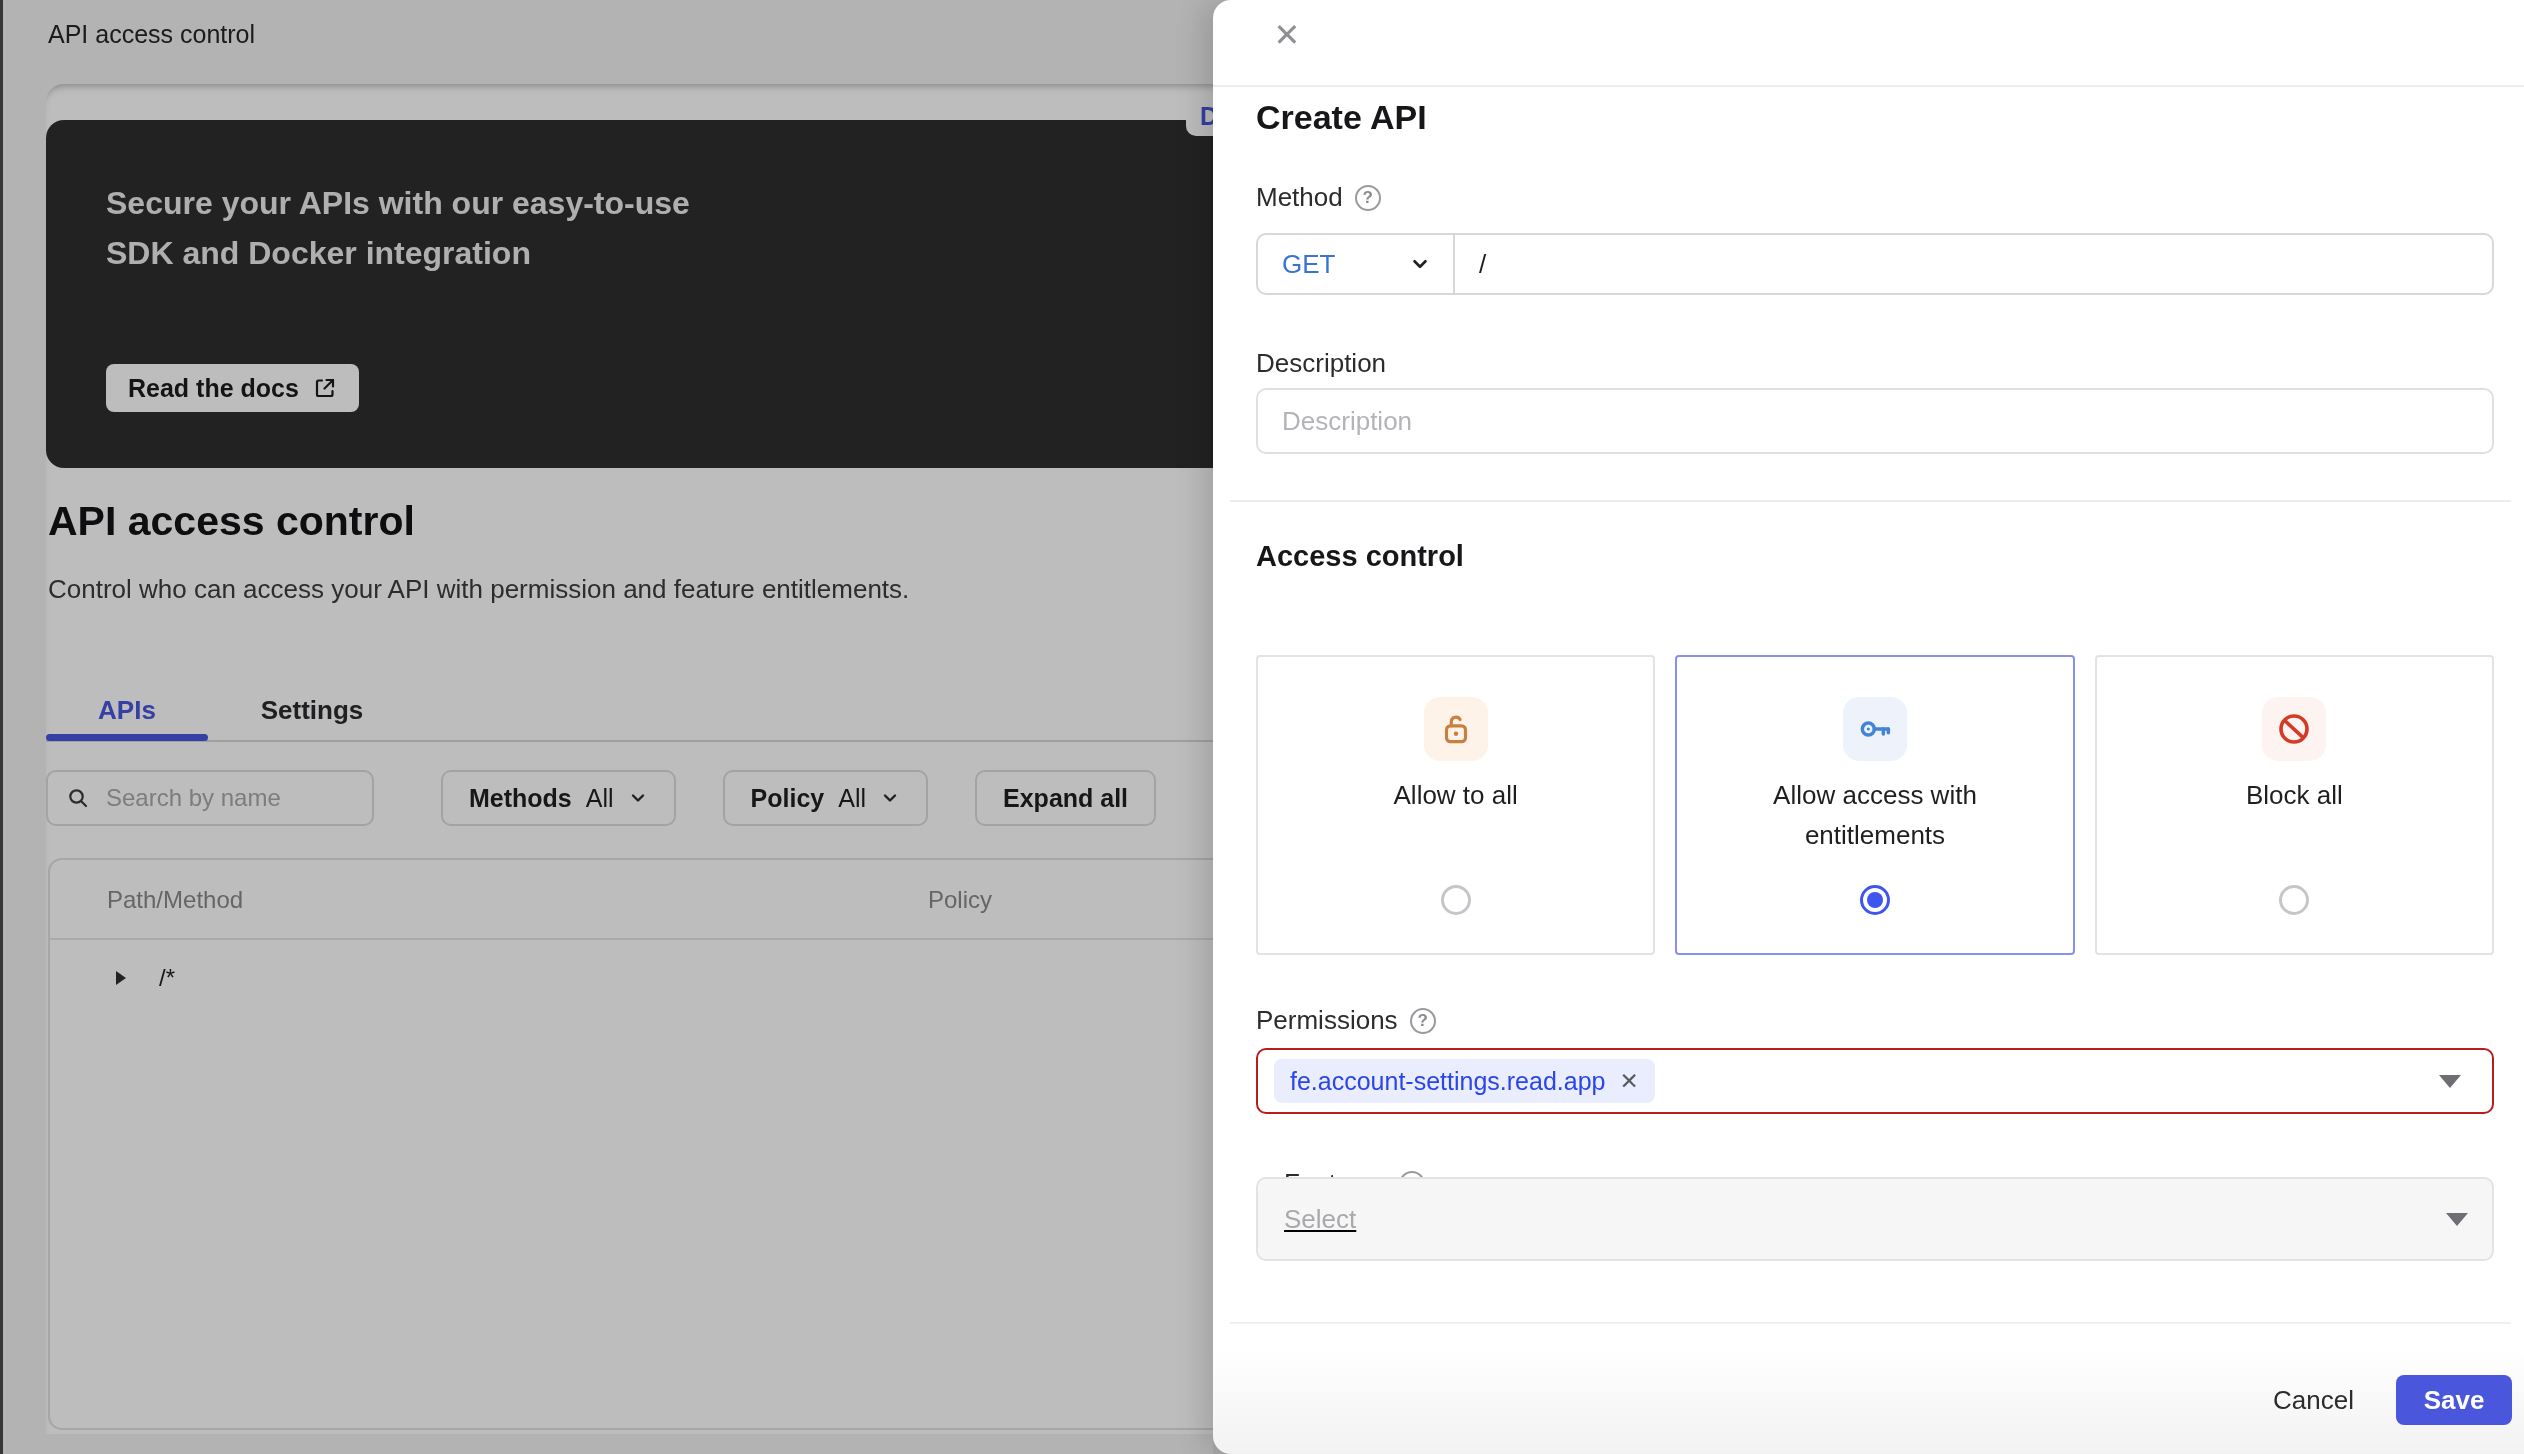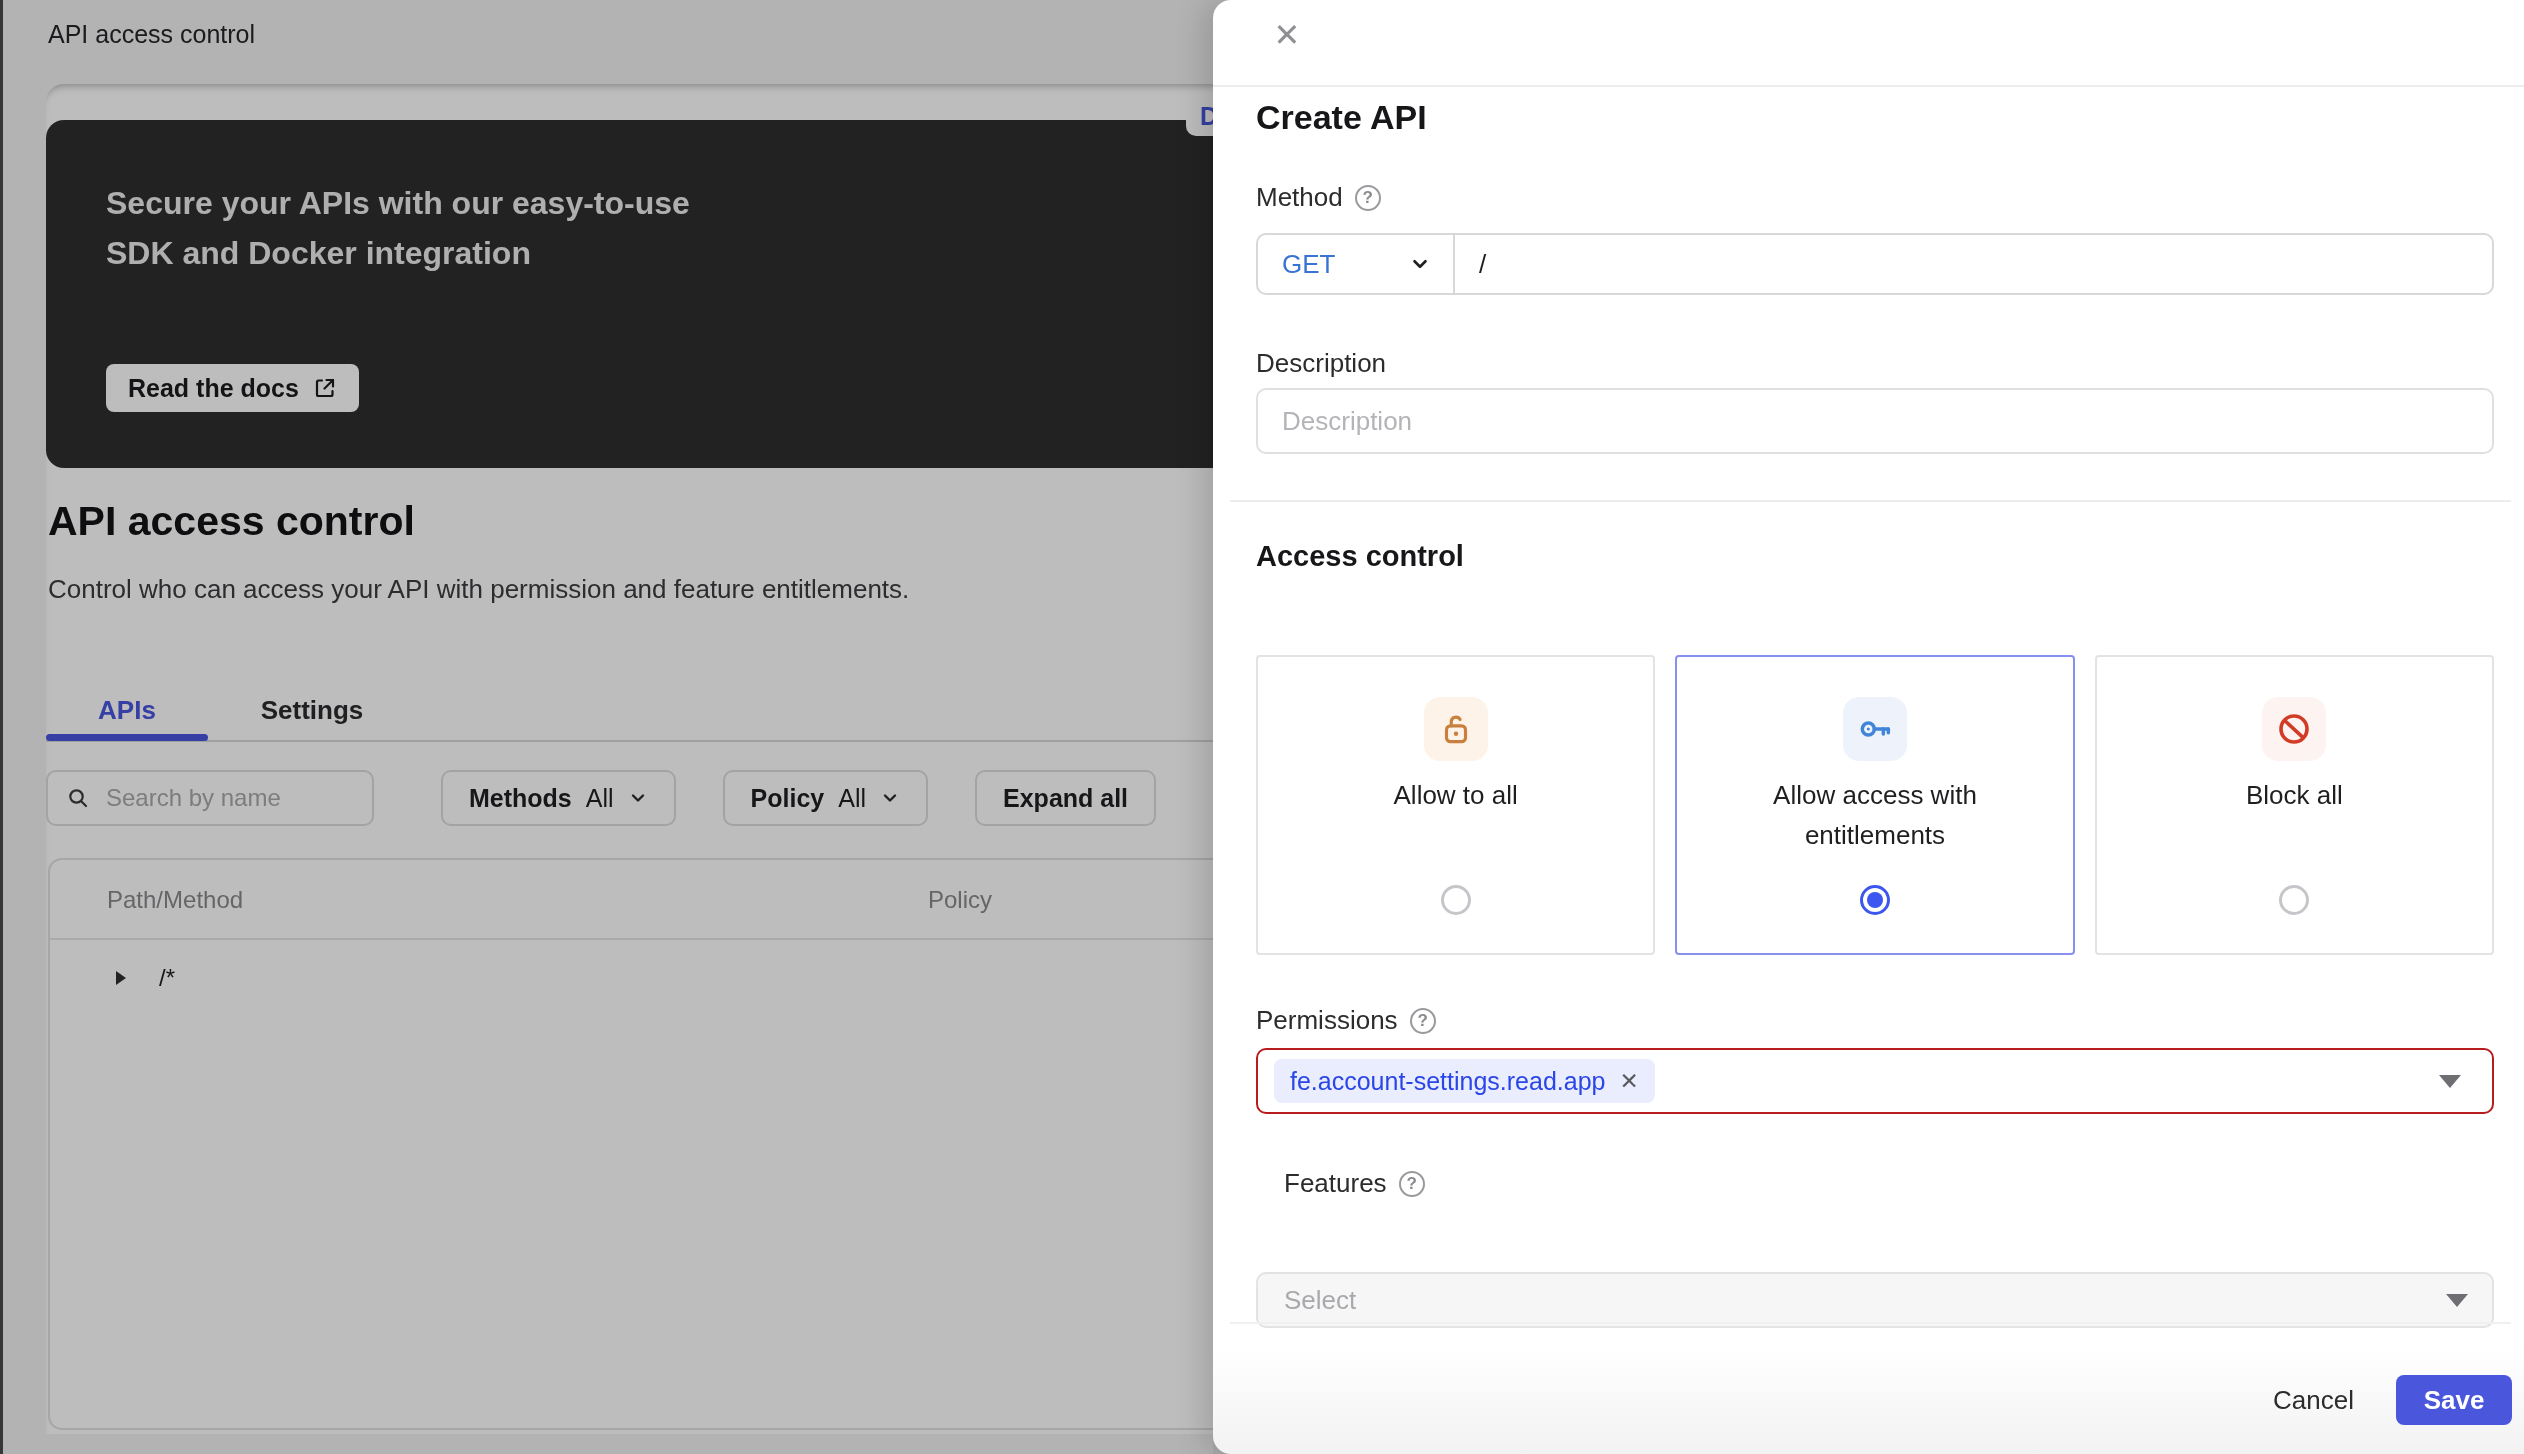--- a/index.html
+++ b/index.html
@@ -74,22 +74,22 @@
   .radio.off{border:3px solid #c6c6ca;background:#fff;}
   .radio.on{border:3px solid var(--c-radio_blue,#3d56f0);background:#fff;}
   .radio.on::after{content:"";position:absolute;left:50%;top:50%;transform:translate(-50%,-50%);width:16px;height:16px;border-radius:50%;
     background:var(--c-radio_blue,#3d56f0);}
   .perm-field{position:absolute;left:43px;top:1048px;width:1238px;height:66px;border:2px solid #b91c1c;border-radius:10px;background:#fff;
     display:flex;align-items:center;padding:0 31px 0 16px;cursor:text;}
   .perm-tag{display:flex;align-items:center;gap:14px;height:44px;border-radius:8px;background:var(--c-tag_bg,#e9edfd);
     padding:0 16px;font-size:25px;font-weight:500;color:var(--c-tag_blue,#2b46e8);}
   .perm-tag .tag-x{color:#5a5a5e;font-size:23px;font-weight:400;cursor:pointer;}
   .caret{margin-left:auto;width:0;height:0;border-left:11px solid transparent;border-right:11px solid transparent;border-top:13px solid #6f6f73;}
-  .feat-field{position:absolute;left:43px;top:1272px;width:1238px;height:56px;border:2px solid #e3e3e5;border-radius:10px;background:#f6f6f7;
-    display:flex;align-items:center;padding:0 24px 0 26px;cursor:pointer;}
+  .feat-field{position:absolute;left:43px;top:1177px;width:1238px;height:84px;border:2px solid #e3e3e5;border-radius:10px;background:#f6f6f7;
+    display:flex;align-items:center;padding:0 24px 0 26px;cursor:pointer;text-decoration:underline;}
   .feat-placeholder{font-size:26px;color:#a9a9ad;}
   .foot-divider{position:absolute;left:17px;top:1322px;width:1281px;height:0;border-top:2px solid #f0f0f1;}
   .d-footer{position:absolute;left:0;top:1346px;width:1311px;height:108px;display:flex;align-items:center;justify-content:flex-end;
     gap:36px;padding-right:12px;background:linear-gradient(to bottom,rgba(0,0,0,0) 0%,rgba(0,0,0,0.05) 100%);}
   .cancel-btn{border:none;background:transparent;font-size:26px;font-weight:500;color:#2c2c2e;cursor:pointer;padding:0 6px;}
   .save-btn{width:116px;height:50px;border:none;border-radius:8px;background:var(--c-accent_blue,#4a57dd);color:#ffffff;
     font-size:26px;font-weight:600;cursor:pointer;}
   svg{display:block;}
 </style>
 </head>

